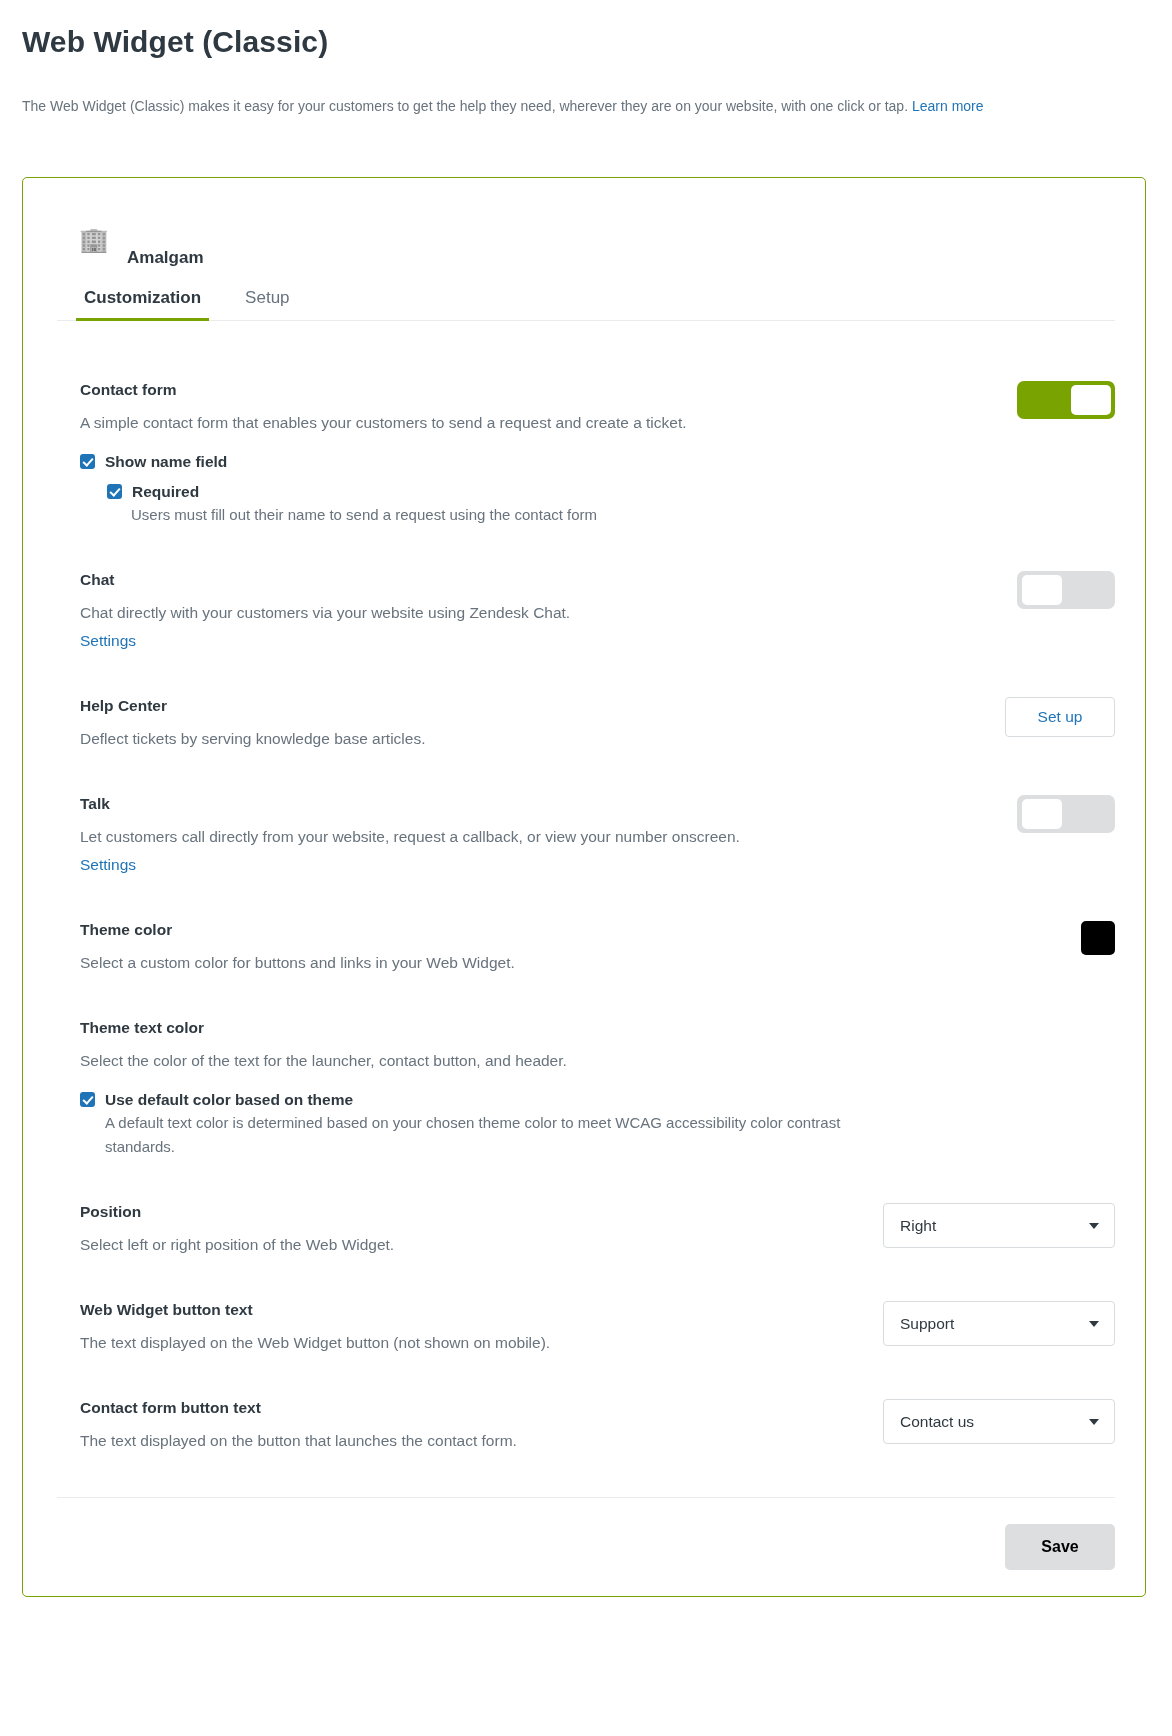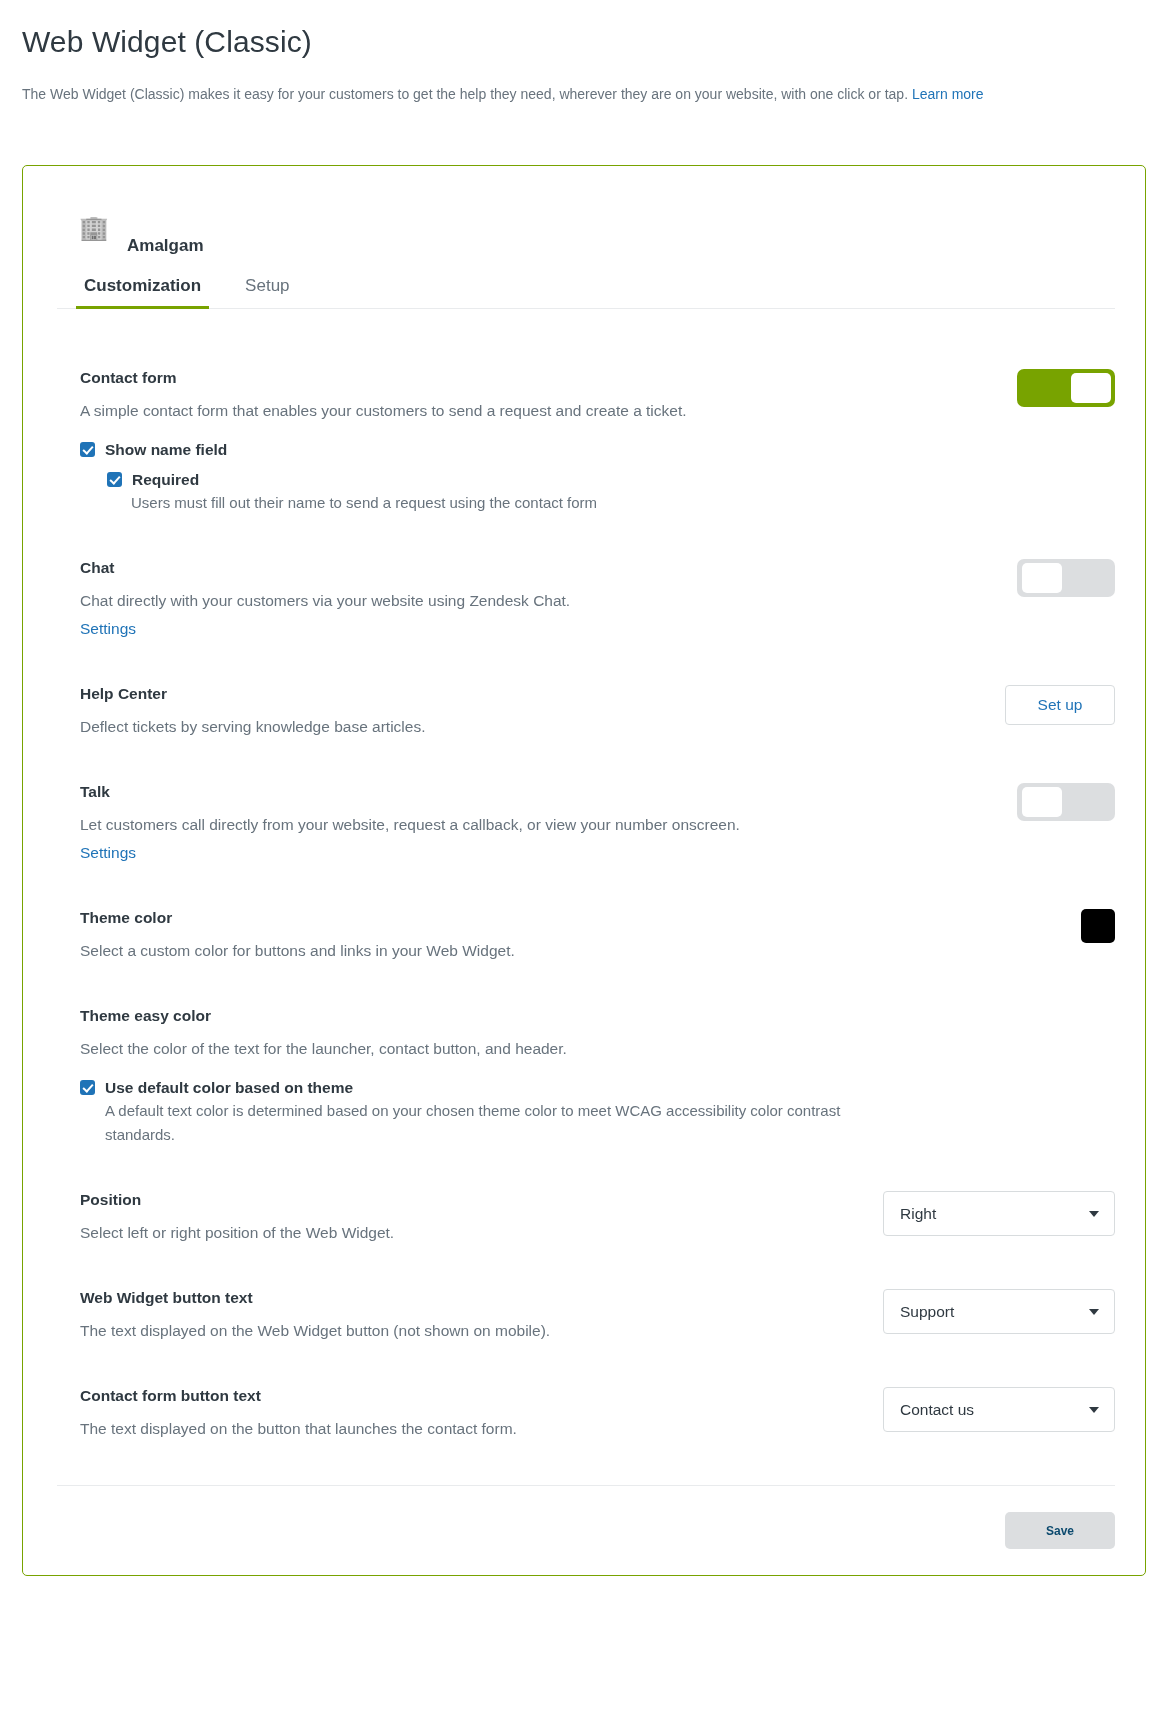--- a/index.html
+++ b/index.html
@@ -18,25 +18,25 @@
   .page {
     width: 1172px;
     min-height: 1736px;
     padding: 22px 26px 0 22px;
     background: #ffffff;
   }
 
   
   .page-title {
     font-size: 30px;
-    font-weight: 400;
+    font-weight: 700;
     color: #2f3941;
     letter-spacing: 0.1px;
     line-height: 40px;
-    margin-bottom: 20px;
+    margin-bottom: 32px;
   }
 
   .page-intro {
     font-size: 14px;
     line-height: 25px;
     color: #68737d;
     max-width: 1110px;
     margin-bottom: 58px;
   }
 
@@ -281,26 +281,26 @@
   
   .card-footer {
     margin-top: 44px;
     padding: 26px 0 0 23px;
     border-top: 1px solid #e9ebed;
     display: flex;
     justify-content: flex-end;
   }
   .btn-save {
     width: 110px;
-    height: 37px;
+    height: 46px;
     border: none;
     border-radius: 5px;
     background: #dcdee0;
-    color: #0c4a6e;
-    font-size: 12px;
+    color: #000000;
+    font-size: 16px;
     font-weight: 700;
     font-family: inherit;
     cursor: default;
   }
 </style>
 </head>
 <body>
 
 <div class="page">
 
@@ -390,21 +390,21 @@
           <div class="setting-title">Theme color</div>
           <div class="setting-desc">Select a custom color for buttons and links in your Web Widget.</div>
         </div>
         <div class="row-control right-align">
           <span class="color-swatch" style="background:#000000"></span>
         </div>
       </div>
 
       <div class="row">
         <div class="row-text">
-          <div class="setting-title">Theme easy color</div>
+          <div class="setting-title">Theme text color</div>
           <div class="setting-desc">Select the color of the text for the launcher, contact button, and header.</div>
         </div>
         <div class="row-control right-align"></div>
       </div>
 
       <div class="check-group">
         <div class="check-line">
           <span class="checkbox"></span>
           <span class="check-label">Use default color based on theme</span>
         </div>

